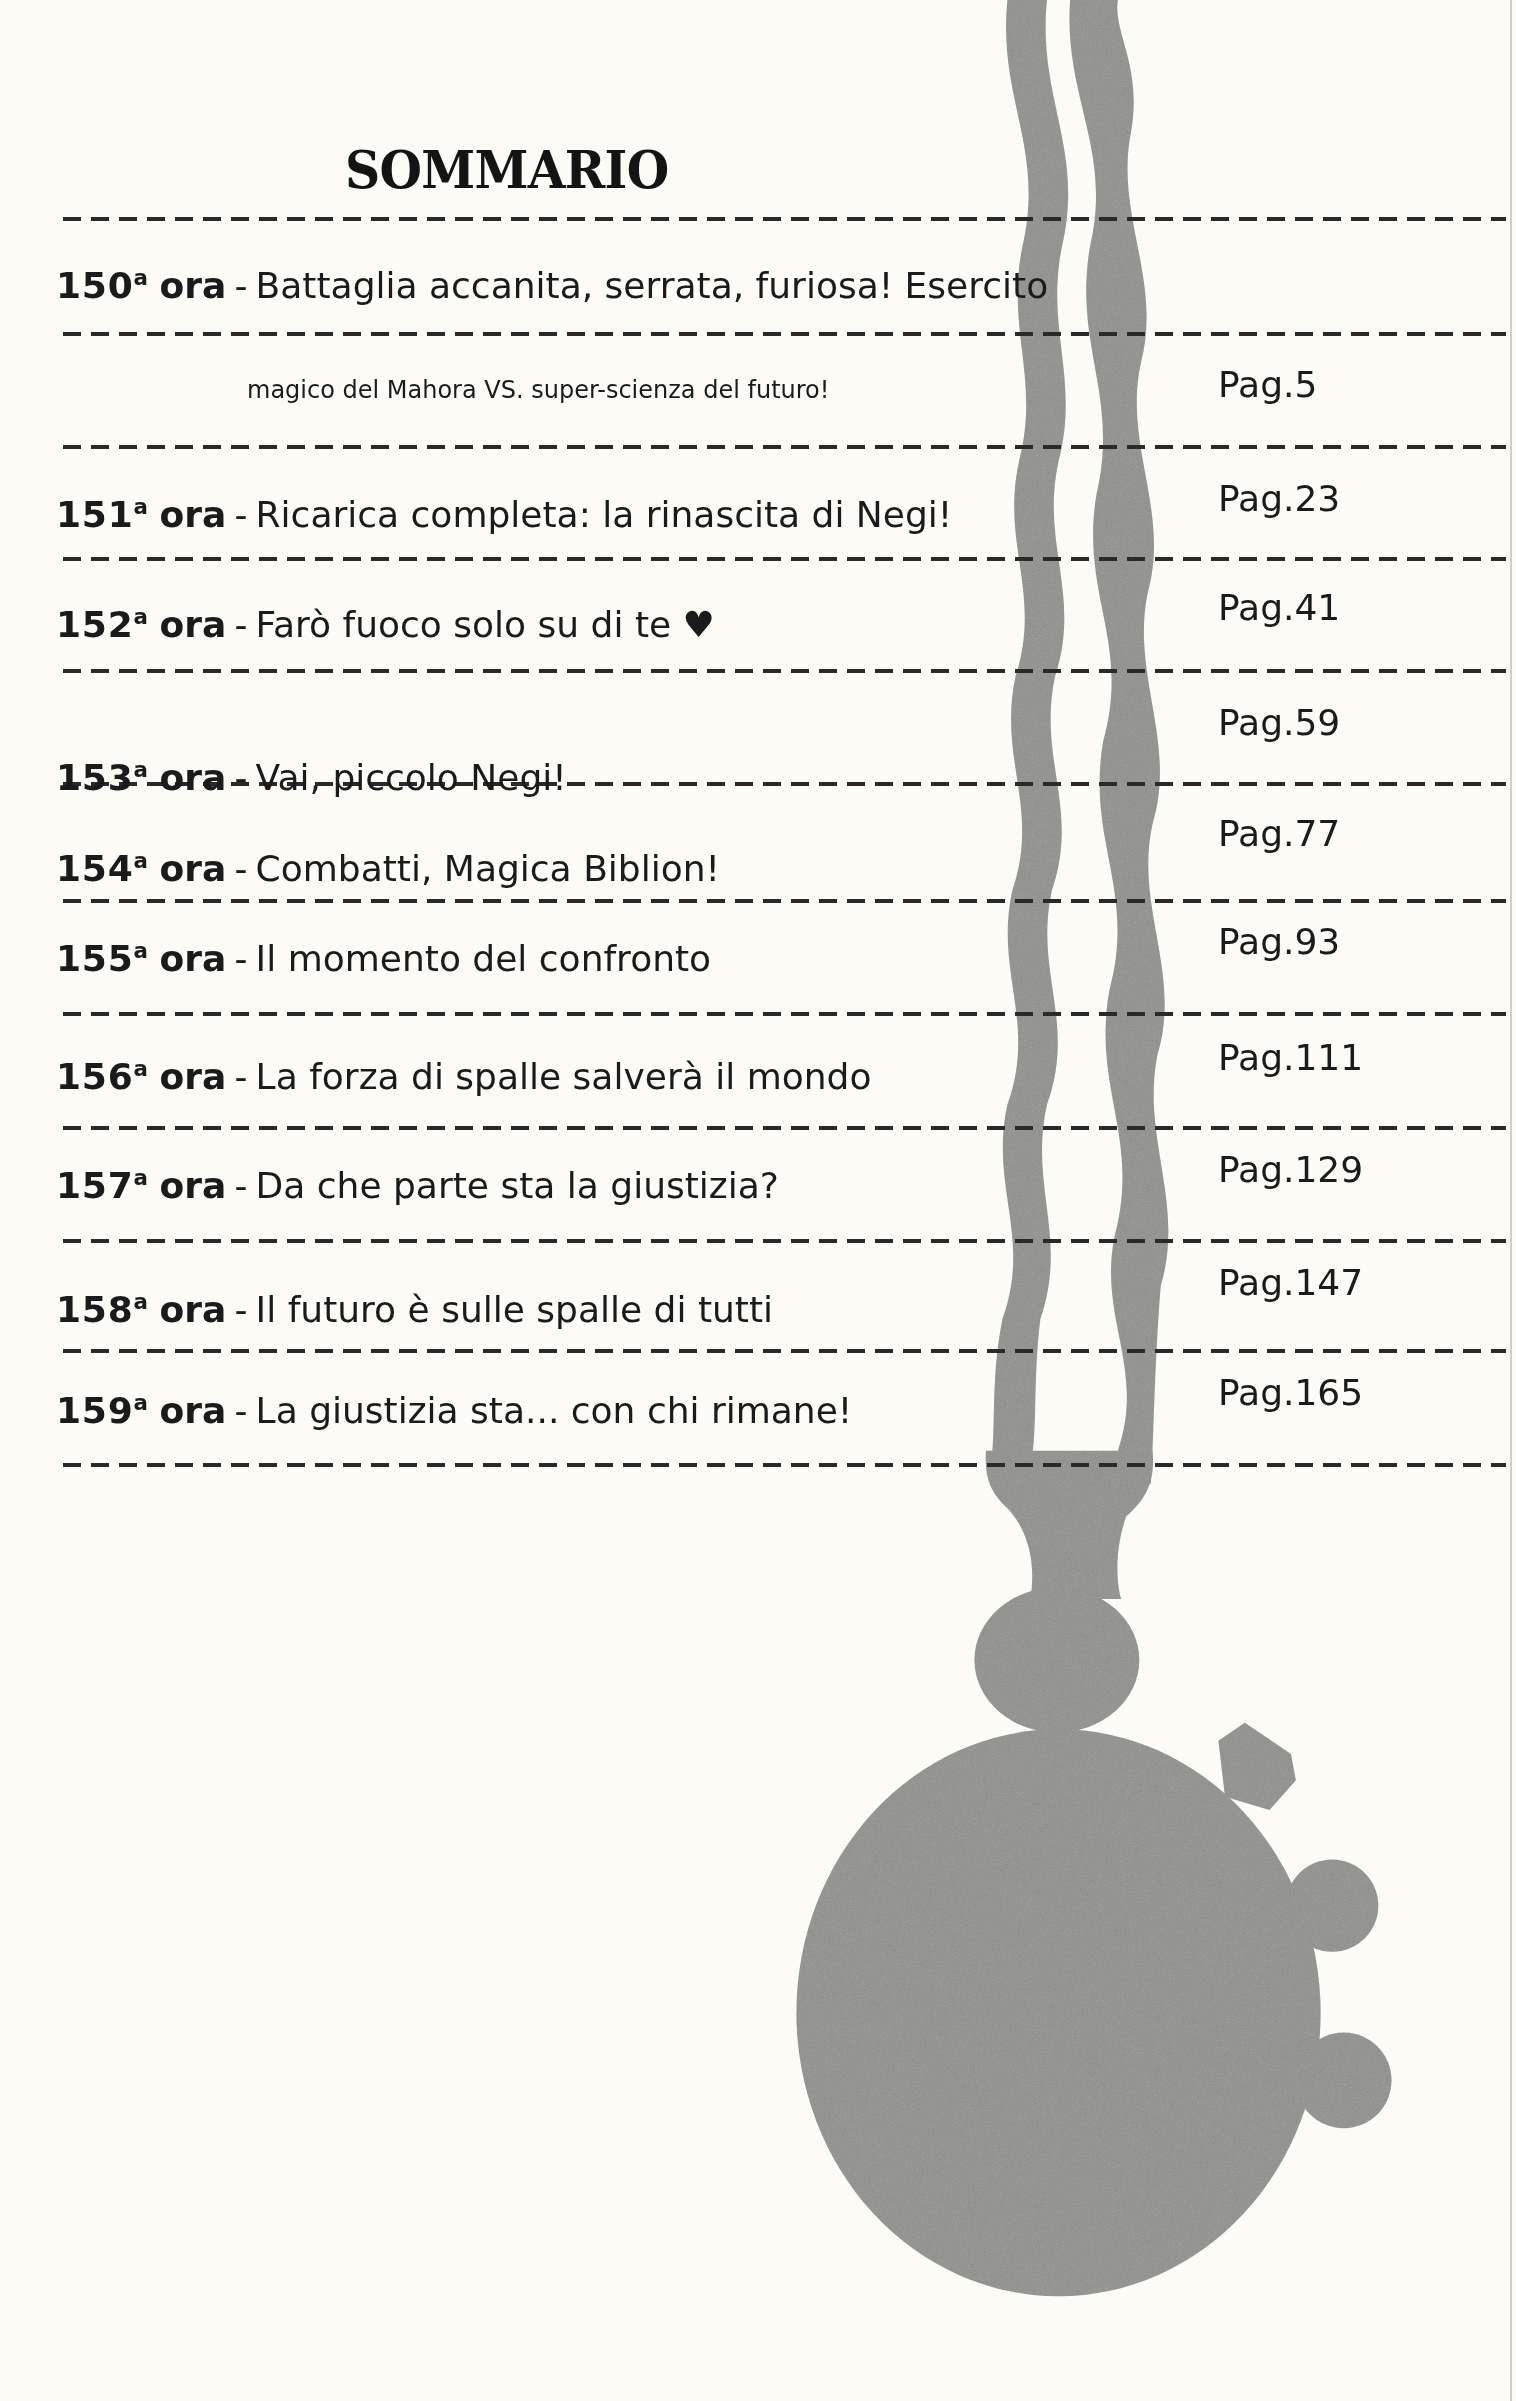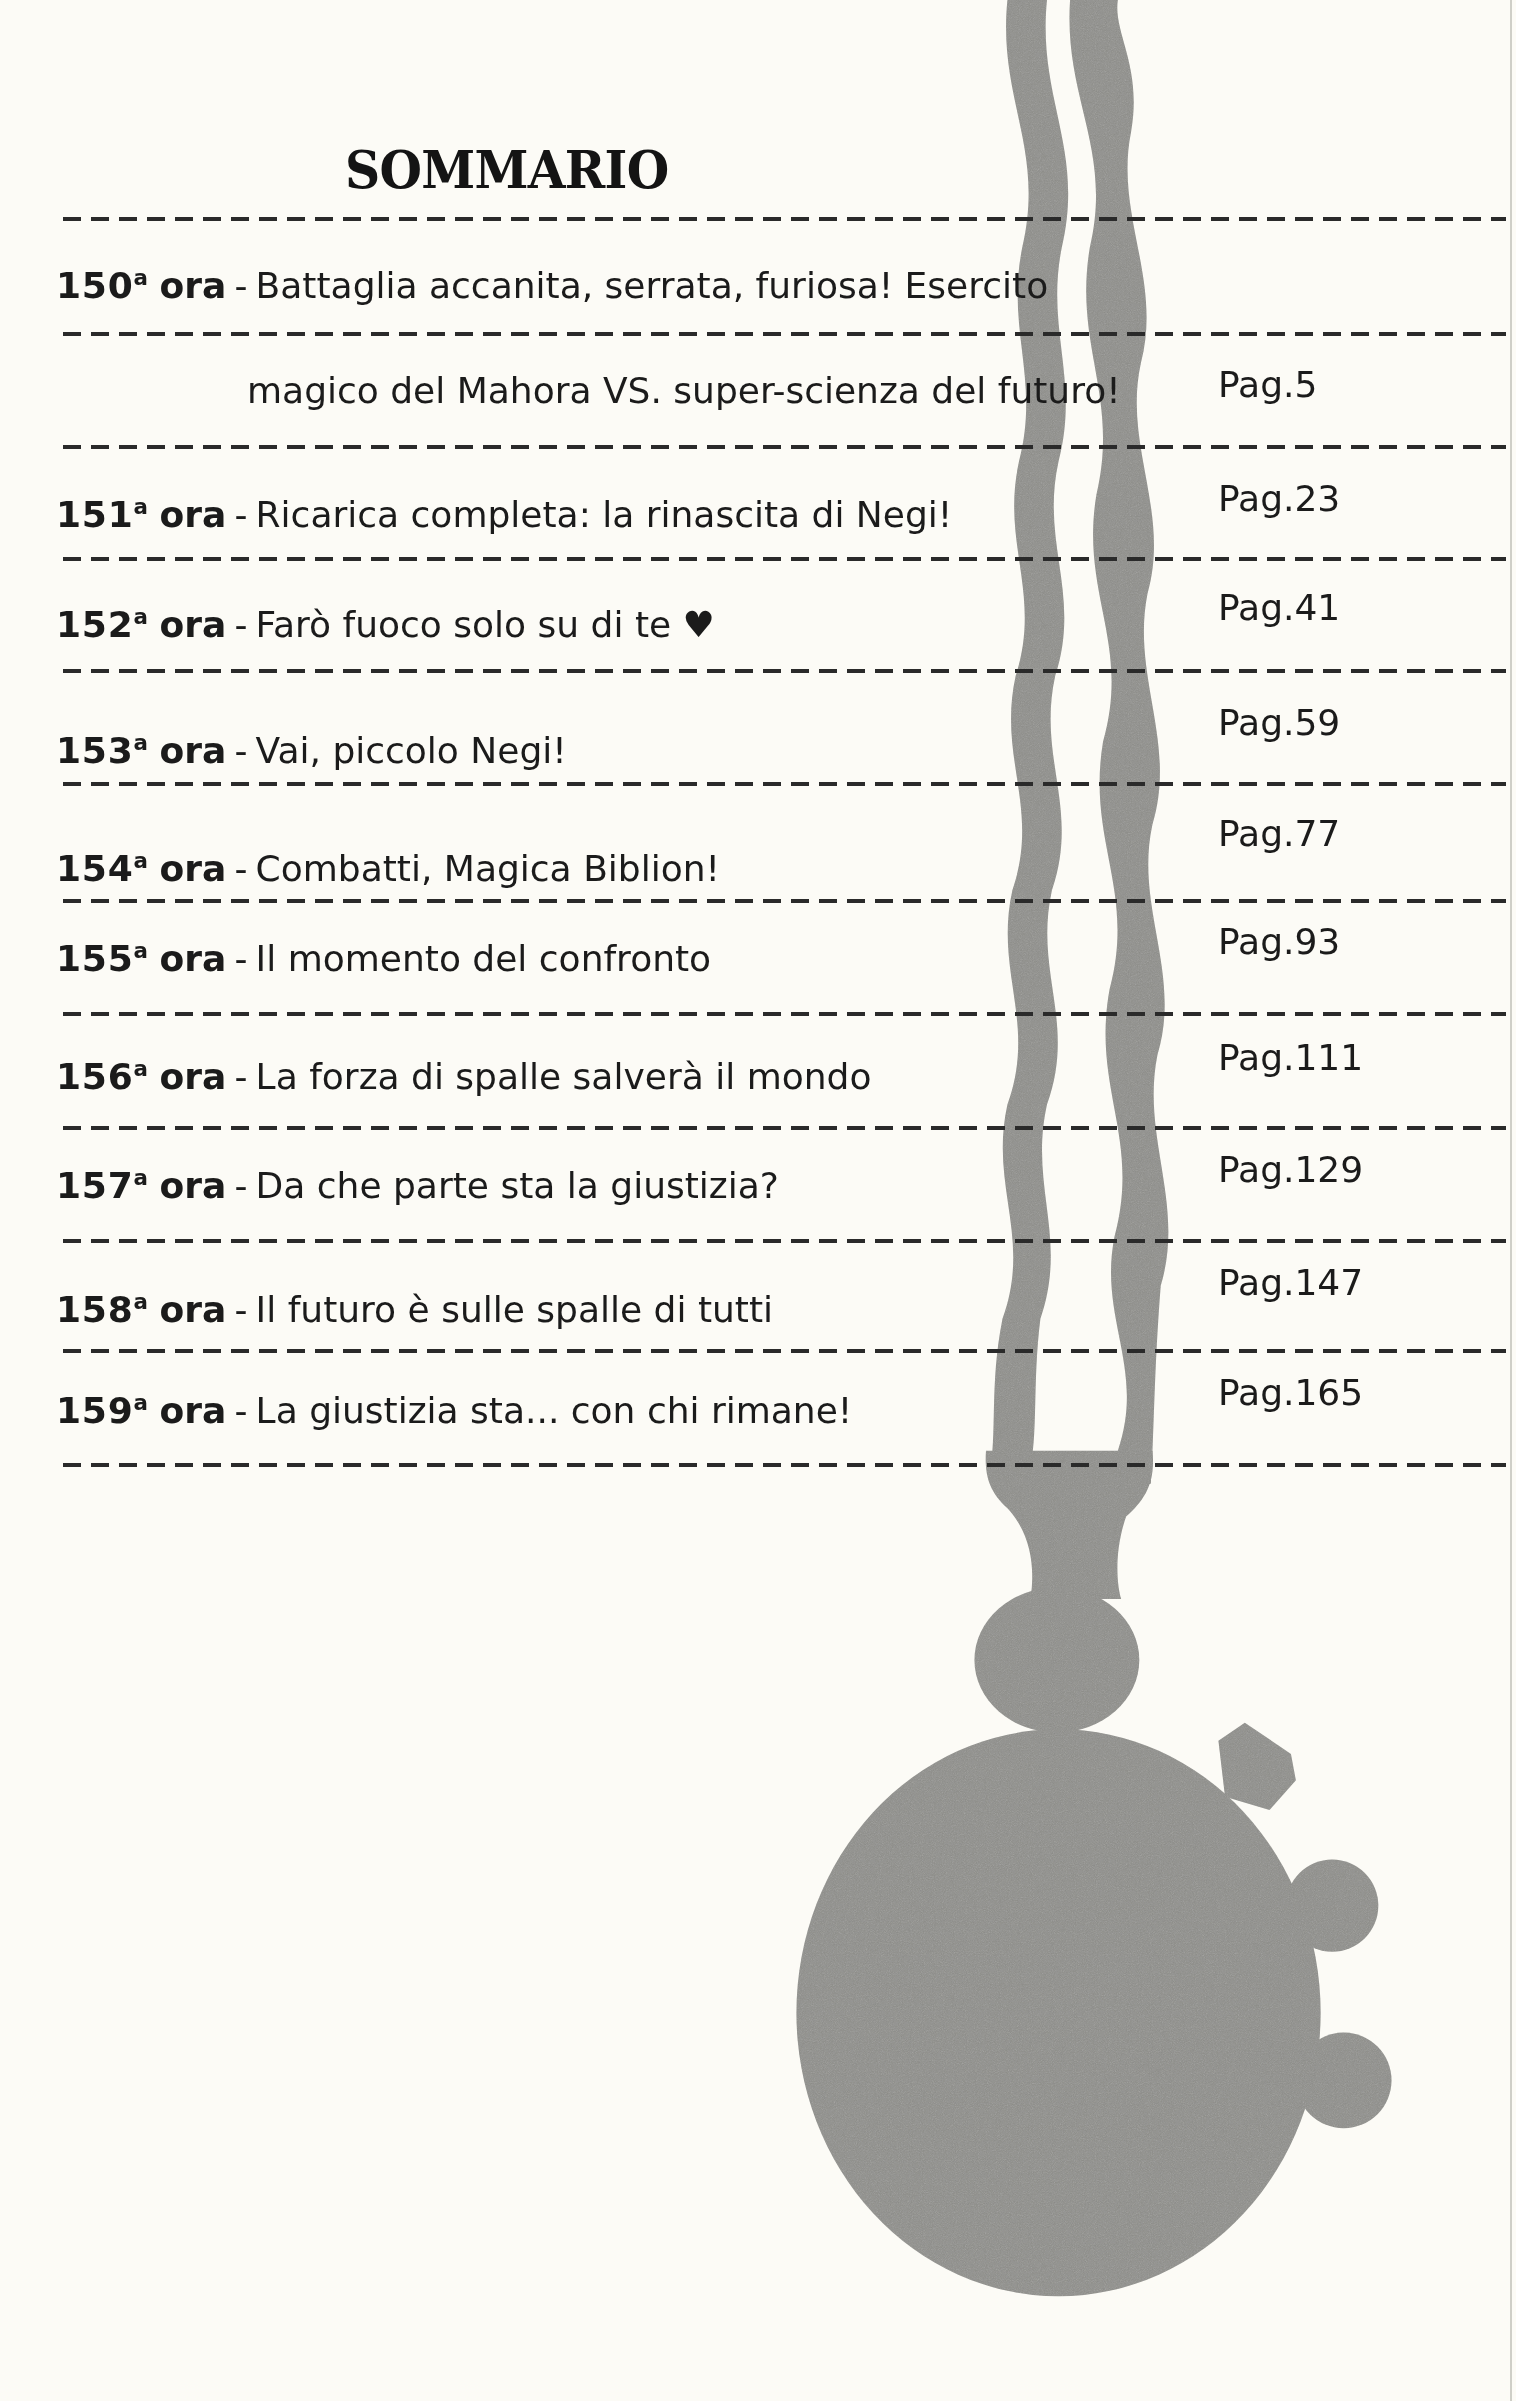--- a/index.html
+++ b/index.html
@@ -27,21 +27,21 @@
   }
   .row {
     position: absolute; left: 56px; z-index: 3;
     font-size: 36px; line-height: 41px; white-space: nowrap;
   }
   .row .num { font-weight: bold; letter-spacing: 0.8px; margin-top: 48px; }
   .row .sup { font-size: 21.4px; vertical-align: 13px; font-weight: bold; }
   .row .ora { font-weight: bold; }
   .row .sep { margin: 0 8.2px 0 8.2px; }
   .row .ttl { font-weight: normal; }
-  .cont { position: absolute; left: 247px; z-index: 3; font-size: 36px; line-height: 41px; white-space: nowrap; }
+  .cont { position: absolute; left: 247px; z-index: 3; font-size: 24px; line-height: 41px; white-space: nowrap; }
   .pag {
     position: absolute; left: 1218px; width: 155px; z-index: 3;
     font-size: 36px; line-height: 41px; white-space: nowrap;
     display: flex; justify-content: flex-start;
   }
   .pag .pn { text-align: right; }
 </style>
 </head>
 <body>
 
@@ -117,21 +117,21 @@
 
 <div class="row" style="top:596px">
   <span class="num">152</span><span class="sup">a</span>
   <span class="ora">ora</span><span class="sep">-</span><span class="ttl">Farò fuoco solo su di te ♥</span>
 </div>
 <div class="pag" style="top:587px">
   <span>Pag.</span>
     <span class="pn">41</span>
 </div>
 
-<div class="row" style="top:722px">
+<div class="row" style="top:749px">
   <span class="num">153</span><span class="sup">a</span>
   <span class="ora">ora</span><span class="sep">-</span><span class="ttl">Vai, piccolo Negi!</span>
 </div>
 <div class="pag" style="top:702px">
   <span>Pag.</span>
     <span class="pn">59</span>
 </div>
 
 <div class="row" style="top:840px">
   <span class="num">154</span><span class="sup">a</span>

